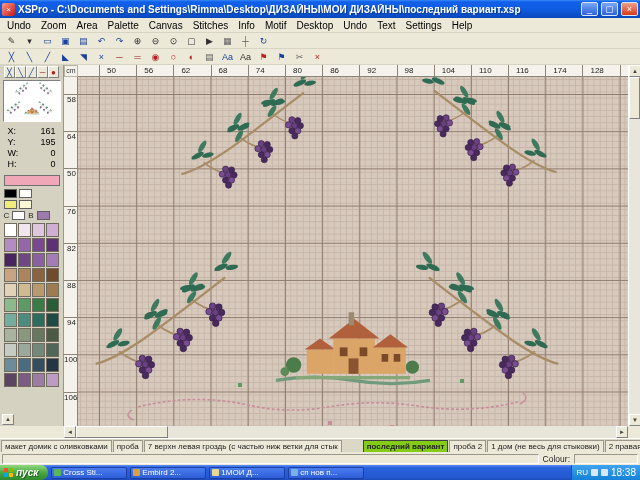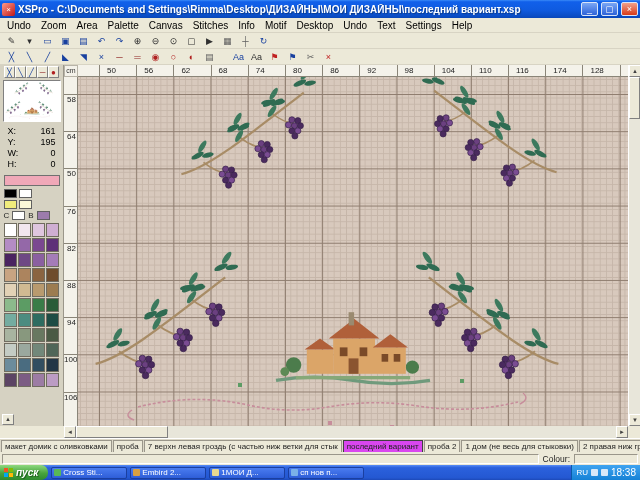--- a/index.html
+++ b/index.html
@@ -62,21 +62,21 @@
   .v-thumb{height:42px;background:#ece9d8;border:1px solid;border-color:#fff #808080 #808080 #fff;flex:none;}
   .v-space{flex:1;}
   .h-scrollbar{height:12px;margin-left:64px;background:#e8e6da;display:flex;flex:none;}
   .h-thumb{width:92px;background:#ece9d8;border:1px solid;border-color:#fff #808080 #808080 #fff;flex:none;}
   .h-space{flex:1;}
   .scroll-corner{width:12px;height:12px;background:#ece9d8;flex:none;}
 
   
   .tabbar{height:14px;background:#dcd8c8;display:flex;align-items:flex-end;gap:1px;padding:1px 1px 0;overflow:hidden;flex:none;border-top:1px solid #fff;}
   .tab{font-size:8px;padding:1px 3px;background:#ece9d8;border:1px solid #9a968a;border-bottom:none;white-space:nowrap;color:#222;flex:none;}
-  .tab.selected{background:#d946ef;border-color:#404040;font-weight:normal;}
+  .tab.selected{background:#84cc16;border-color:#404040;font-weight:bold;margin-left:20px;}
   .statusbar{height:13px;background:#ece9d8;display:flex;align-items:center;gap:2px;padding:1px 2px;flex:none;}
   .status-panel{flex:1;height:10px;border:1px solid;border-color:#9a968a #fff #fff #9a968a;}
   .colour-label{font-size:8.5px;color:#222;padding:0 2px;white-space:nowrap;}
   .colour-box{width:64px;height:10px;border:1px solid;border-color:#9a968a #fff #fff #9a968a;flex:none;}
 
   
   .taskbar{height:15px;background:linear-gradient(180deg,#5a8df6 0%,#2b61dd 18%,#2458d2 85%,#1c49b8 100%);display:flex;align-items:center;flex:none;}
   .start-btn{height:15px;background:linear-gradient(180deg,#8fd97f 0%,#47a43c 55%,#2e8a2e 100%);border-radius:0 7px 7px 0;color:#fff;font-size:10px;font-weight:bold;font-style:italic;padding:0 10px 0 4px;display:flex;align-items:center;gap:3px;flex:none;text-shadow:1px 1px 1px #1a5a1a;}
   .win-flag{width:9px;height:9px;display:grid;grid-template-columns:4px 4px;grid-template-rows:4px 4px;gap:1px;flex:none;}
   .win-flag i:nth-child(1){background:#f35325;}
@@ -214,21 +214,21 @@
       <span class="tb-icon" style="color: rgb(24, 64, 159);">╱</span>
       <span class="tb-icon" style="color: rgb(24, 64, 159);">◣</span>
       <span class="tb-icon" style="color: rgb(24, 64, 159);">◥</span>
       <span class="tb-icon" style="color: rgb(24, 64, 159);">×</span>
       <span class="tb-icon" style="color: rgb(138, 26, 26);">─</span>
       <span class="tb-icon" style="color: rgb(138, 26, 26);">═</span>
       <span class="tb-icon" style="color: rgb(176, 32, 32);">◉</span>
       <span class="tb-icon" style="color: rgb(176, 32, 32);">○</span>
       <span class="tb-icon" style="color: rgb(176, 32, 32);">◐</span>
       <span class="tb-icon" style="color: rgb(96, 96, 96);">▤</span>
-      <span class="tb-icon" style="color: rgb(24, 64, 159); margin-left: 11px;">Aa</span>
+      <span class="tb-icon" style="color: rgb(24, 64, 159);">Aa</span>
       <span class="tb-icon" style="color: rgb(48, 48, 48);">Аа</span>
       <span class="tb-icon" style="color: rgb(192, 32, 32);">⚑</span>
       <span class="tb-icon" style="color: rgb(24, 64, 159);">⚑</span>
       <span class="tb-icon" style="color: rgb(96, 96, 96);">✂</span>
       <span class="tb-icon" style="color: rgb(192, 32, 32);">×</span>
     </div>
 
   <div class="work">
 
     <div class="sidepanel">

